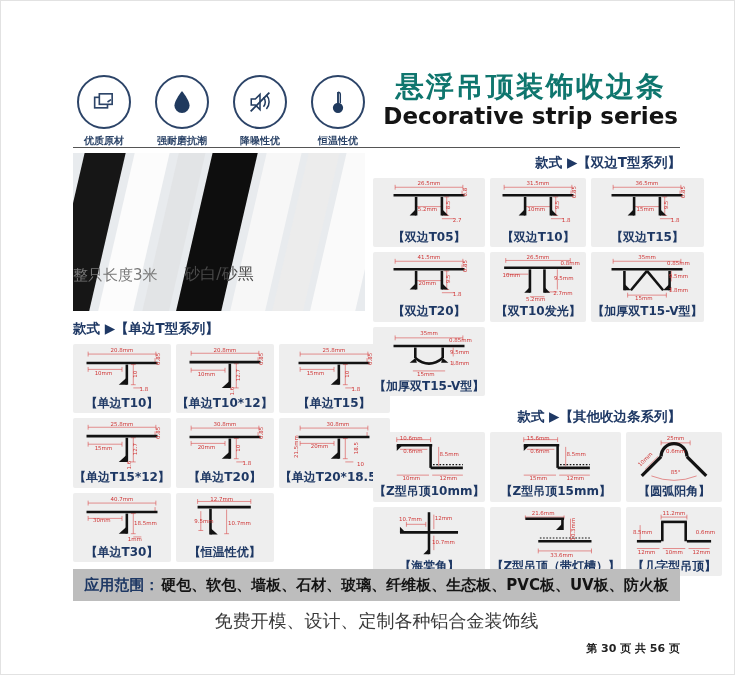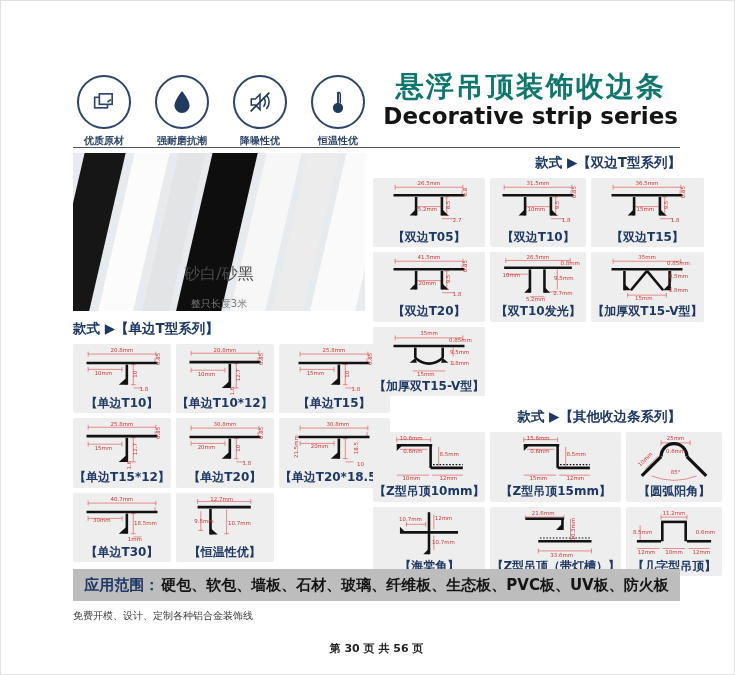--- a/index.html
+++ b/index.html
@@ -14,39 +14,39 @@
   .title-block{position:absolute;right:56px;top:70px;text-align:center;}
   .title-cn{font-size:28px;font-weight:bold;color:#0f766e;letter-spacing:2px;line-height:1.15;}
   .title-en{font-size:23px;font-weight:bold;color:#141414;line-height:1.15;}
   .hrule{position:absolute;left:72px;right:54px;top:146px;border-top:1.5px solid #555;}
   
   .col-left{position:absolute;left:72px;top:152px;width:292px;}
   .col-right{position:absolute;left:372px;top:144px;width:308px;text-align:right;}
   .photo{position:relative;width:292px;height:158px;background:#e8ebee;overflow:hidden;}
   .strip{position:absolute;top:-20%;height:140%;transform:rotate(13deg);}
   .photo-cap{position:absolute;left:0;right:0;bottom:26px;text-align:center;font-size:16px;color:#4a4a4a;}
-  .photo-sub{position:absolute;left:0;right:0;bottom:0;text-align:center;font-size:10px;color:#777;}
+  .photo-sub{position:absolute;left:0;right:0;bottom:26px;text-align:left;font-size:15px;color:#777;}
   .sec-title{font-size:13.5px;font-weight:bold;color:#1e3864;margin:9px 0 6px 0;white-space:nowrap;}
   .cards{display:grid;grid-template-columns:repeat(3,1fr);gap:5px 5px;}
   .card{background:#eeeeee;border-radius:2px;padding:2px 1px 3px 1px;display:flex;flex-direction:column;align-items:center;}
   .card .diagram{width:94px;height:50px;display:block;}
   .card-label{font-size:12px;font-weight:bold;color:#1e3864;white-space:nowrap;line-height:1.2;}
   
   .pk{fill:none;stroke:#121212;stroke-width:3.2;}
   .pth{fill:none;stroke:#121212;stroke-width:4;}
   .pf{fill:#121212;stroke:none;}
   .pd{fill:none;stroke:#121212;stroke-width:1.3;stroke-dasharray:2 2;}
   .pr{fill:none;stroke:#d84040;stroke-width:0.7;}
   .dim{fill:#cf3434;font-size:6.8px;text-anchor:middle;}
   
   .apply-bar{position:absolute;left:72px;right:54px;top:568px;height:32px;background:#bdbdbd;
              display:flex;align-items:center;justify-content:center;font-size:15px;font-weight:bold;color:#141414;white-space:nowrap;}
   .apply-label{color:#1e3864;margin-right:2px;}
-  .free-line{position:absolute;left:72px;right:54px;top:608px;text-align:left;font-size:10px;color:#3a3a3a;}
-  .page-num{position:absolute;left:72px;right:54px;top:640px;text-align:center;font-size:11px;font-weight:bold;color:#222;}
+  .free-line{position:absolute;left:72px;right:54px;top:608px;text-align:center;font-size:18px;color:#3a3a3a;}
+  .page-num{position:absolute;left:72px;right:54px;top:640px;text-align:right;font-size:11px;font-weight:bold;color:#222;}
 </style>
 </head>
 <body>
 
 <div class="page">
 
   <div class="features">
     <div class="feature">
       <div class="circ">
         <svg width="28" height="28" viewBox="0 0 24 24">

